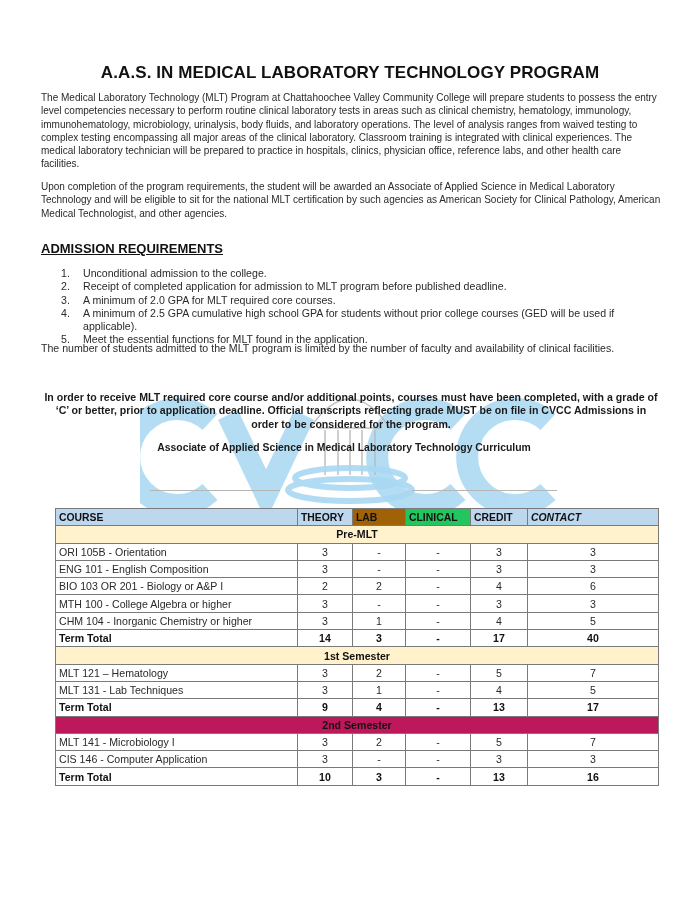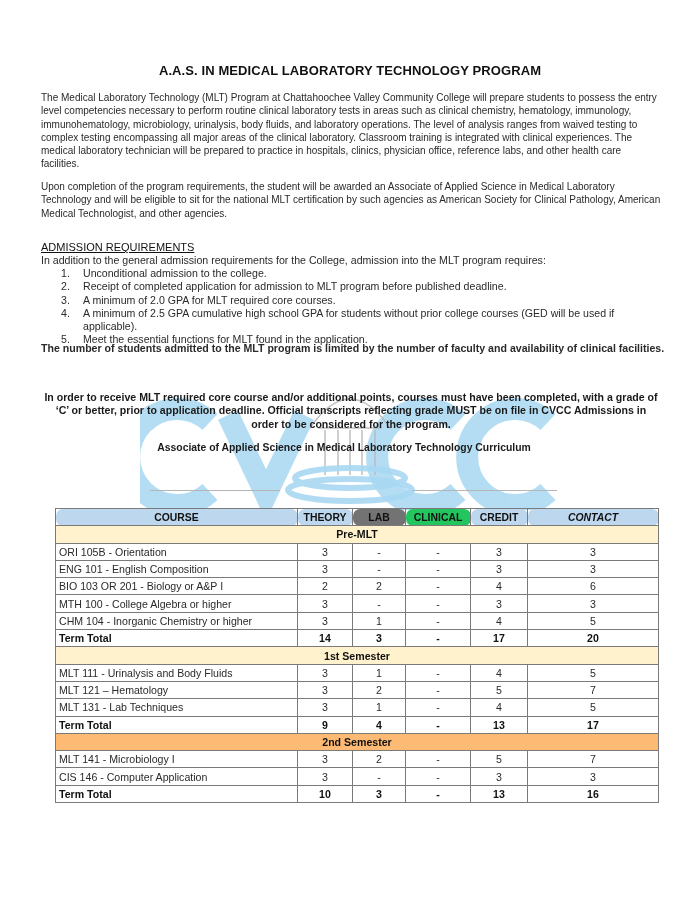--- a/index.html
+++ b/index.html
@@ -3,40 +3,40 @@
   <meta charset="utf-8">
   <style>
     html, body { margin: 0; padding: 0; background: #ffffff; }
     body {
       width: 700px; height: 906px; position: relative; overflow: hidden;
       font-family: "Liberation Sans", sans-serif; color: #1a1a1a;
     }
     .page { position: absolute; left: 0; top: 0; width: 700px; height: 906px; }
     .title {
       position: absolute; left: 0; top: 63px; width: 700px; text-align: center;
-      font-weight: bold; font-size: 13px; letter-spacing: 0.1px; color: #111;
+      font-weight: bold; font-size: 17px; letter-spacing: 0.1px; color: #111;
     }
     .para {
       position: absolute; left: 41px; width: 620px; font-size: 10px; line-height: 13.3px;
       color: #2a2a2a;
     }
     .p1 { top: 91px; }
     .p2 { top: 180px; }
     .adm-heading {
-      position: absolute; left: 41px; top: 241px; font-size: 11px; font-weight: normal;
+      position: absolute; left: 41px; top: 241px; font-size: 13px; font-weight: bold;
       text-decoration: underline; color: #111;
     }
     .adm-intro { position: absolute; left: 41px; top: 254px; font-size: 10.6px; color: #2a2a2a; }
     .adm-list {
       position: absolute; left: 41px; top: 267px; width: 620px; margin: 0; padding: 0;
       list-style: none; font-size: 10.6px; line-height: 13.3px; color: #2a2a2a;
     }
     .adm-list li { position: relative; padding-left: 42px; }
     .adm-list li .num { position: absolute; left: 20px; top: 0; }
-    .adm-outro { position: absolute; left: 41px; top: 342px; font-size: 10.6px; color: #2a2a2a; width: 630px; font-weight: bold; }
+    .adm-outro { position: absolute; left: 41px; top: 342px; font-size: 10.6px; color: #2a2a2a; width: 630px; }
 
     .watermark { position: absolute; left: 140px; top: 360px; width: 420px; height: 150px; }
 
     .notice {
       position: absolute; left: 41px; top: 391px; width: 620px; text-align: center;
       font-size: 10.6px; line-height: 13.3px; font-weight: bold; color: #1a1a1a;
     }
     .curr-title {
       position: absolute; left: 0; top: 442px; width: 688px; text-align: center;
       font-size: 10.4px; font-weight: bold; color: #1a1a1a;
@@ -50,21 +50,21 @@
     .rule-right { left: 412px; width: 145px; }
 
     table.curr {
       position: absolute; left: 55px; top: 508px; width: 603px;
       border-collapse: collapse; font-size: 10.6px; table-layout: fixed;
     }
     table.curr th, table.curr td {
       border: 1px solid #7a7a7a; height: 16.3px; padding: 0 3px; color: #2a2a2a;
     }
     table.curr th {
-      background: #bdd7ee; font-weight: bold; color: #111; text-align: center; font-size: 10.4px; border-radius: 7px;
+      background: #bdd7ee; font-weight: bold; color: #111; text-align: left; font-size: 10.4px;
     }
     table.curr td.num { text-align: center; }
     table.curr tr.section td {
       background: #fff2cc; text-align: center; font-weight: bold; color: #111;
     }
     table.curr tr.total td { font-weight: bold; color: #111; }
     col.c-course { width: 242px; }
     col.c-theory { width: 55px; }
     col.c-lab { width: 53px; }
     col.c-clin { width: 65px; }
@@ -75,21 +75,20 @@
 <body>
 
 <div class="page">
 
   <div class="title">A.A.S. IN MEDICAL LABORATORY TECHNOLOGY PROGRAM</div>
 
   <div class="para p1">The Medical Laboratory Technology (MLT) Program at Chattahoochee Valley Community College will prepare students to possess the entry level competencies necessary to perform routine clinical laboratory tests in areas such as clinical chemistry, hematology, immunology, immunohematology, microbiology, urinalysis, body fluids, and laboratory operations. The level of analysis ranges from waived testing to complex testing encompassing all major areas of the clinical laboratory. Classroom training is integrated with clinical experiences. The medical laboratory technician will be prepared to practice in hospitals, clinics, physician office, reference labs, and other health care facilities.</div>
   <div class="para p2">Upon completion of the program requirements, the student will be awarded an Associate of Applied Science in Medical Laboratory Technology and will be eligible to sit for the national MLT certification by such agencies as American Society for Clinical Pathology, American Medical Technologist, and other agencies.</div>
 
   <div class="adm-heading">ADMISSION REQUIREMENTS</div>
-  <div class="adm-intro">In addition to the general admission requirements for the College, admission into the MLT program requires:</div>
   <ol class="adm-list">
     <li><span class="num">1.</span><span>Unconditional admission to the college.</span></li>
     <li><span class="num">2.</span><span>Receipt of completed application for admission to MLT program before published deadline.</span></li>
     <li><span class="num">3.</span><span>A minimum of 2.0 GPA for MLT required core courses.</span></li>
     <li><span class="num">4.</span><span>A minimum of 2.5 GPA cumulative high school GPA for students without prior college courses (GED will be used if applicable).</span></li>
     <li><span class="num">5.</span><span>Meet the essential functions for MLT found in the application.</span></li>
   </ol>
   <div class="adm-outro">The number of students admitted to the MLT program is limited by the number of faculty and availability of clinical facilities.</div>
 
   <svg class="watermark" viewBox="0 0 420 150">
@@ -126,21 +125,21 @@
         <col class="c-theory">
         <col class="c-lab">
         <col class="c-clin">
         <col class="c-credit">
         <col class="c-contact">
     </colgroup>
     <thead>
       <tr>
         <th style="background: rgb(189, 215, 238);">COURSE</th>
         <th style="background: rgb(189, 215, 238); margin-top: 24px;">THEORY</th>
-        <th style="background: #737373;">LAB</th>
+        <th style="background: #a16207;">LAB</th>
         <th style="background: #22c55e;">CLINICAL</th>
         <th style="background: rgb(189, 215, 238);">CREDIT</th>
         <th style="background: rgb(189, 215, 238); font-style: italic;">CONTACT</th>
       </tr>
     </thead>
     <tbody id="curr-body">
         <tr class="section">
           <td colspan="6" style="background: rgb(255, 242, 204);">Pre-MLT</td>
         </tr>
         <tr>
@@ -182,32 +181,24 @@
           <td class="num">-</td>
           <td class="num">4</td>
           <td class="num">5</td>
         </tr>
         <tr class="total">
           <td>Term Total</td>
           <td class="num">14</td>
           <td class="num">3</td>
           <td class="num">-</td>
           <td class="num">17</td>
-          <td class="num">20</td>
+          <td class="num">40</td>
         </tr>
         <tr class="section">
           <td colspan="6" style="background: rgb(255, 242, 204); margin-left: 48px;">1st Semester</td>
-        </tr>
-        <tr>
-          <td>MLT 111 - Urinalysis and Body Fluids</td>
-          <td class="num">3</td>
-          <td class="num">1</td>
-          <td class="num">-</td>
-          <td class="num">4</td>
-          <td class="num">5</td>
         </tr>
         <tr>
           <td>MLT 121 – Hematology</td>
           <td class="num">3</td>
           <td class="num">2</td>
           <td class="num">-</td>
           <td class="num">5</td>
           <td class="num">7</td>
         </tr>
         <tr>
@@ -220,21 +211,21 @@
         </tr>
         <tr class="total">
           <td>Term Total</td>
           <td class="num">9</td>
           <td class="num">4</td>
           <td class="num">-</td>
           <td class="num">13</td>
           <td class="num">17</td>
         </tr>
         <tr class="section">
-          <td colspan="6" style="background: #fdba74;">2nd Semester</td>
+          <td colspan="6" style="background: #be185d;">2nd Semester</td>
         </tr>
         <tr>
           <td>MLT 141 - Microbiology I</td>
           <td class="num">3</td>
           <td class="num">2</td>
           <td class="num">-</td>
           <td class="num">5</td>
           <td class="num">7</td>
         </tr>
         <tr>

